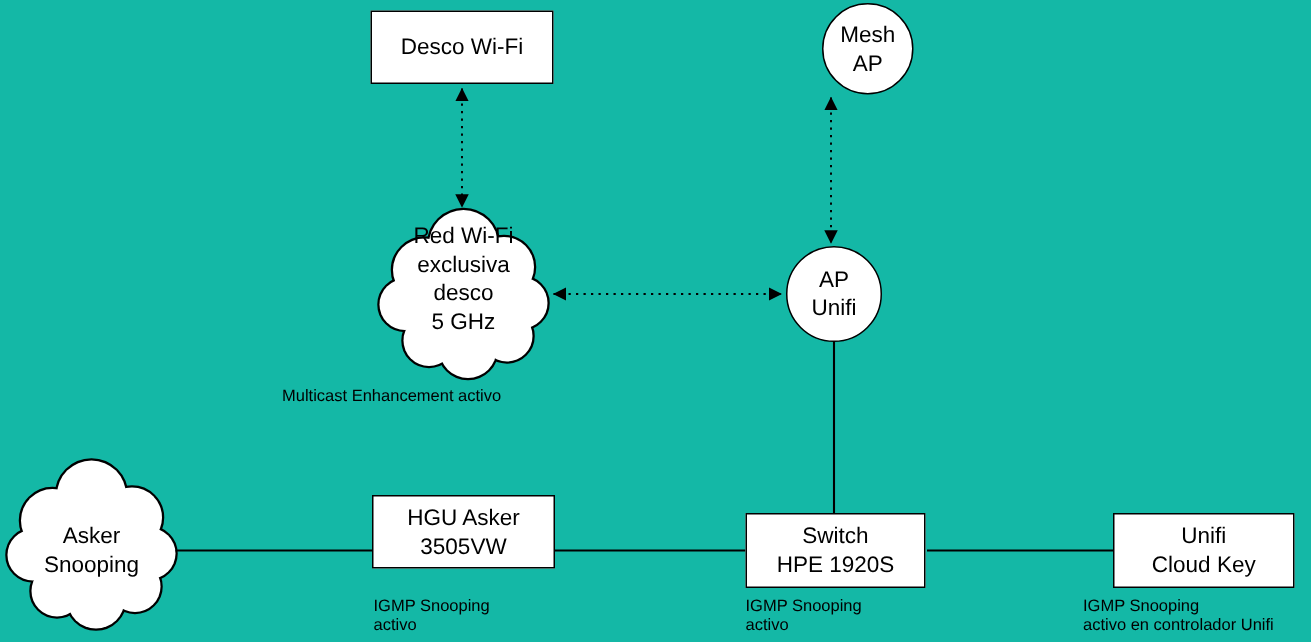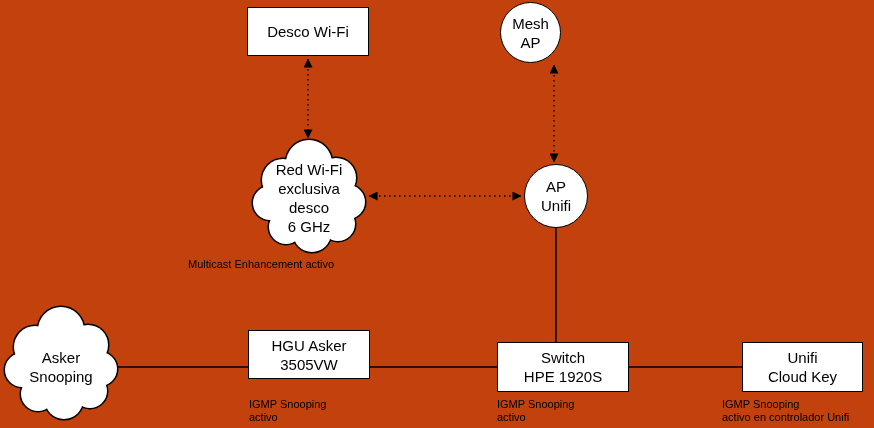--- a/index.html
+++ b/index.html
@@ -1,21 +1,21 @@
 <!DOCTYPE html>
 <html><head>
 <meta charset="utf-8">
 <style>
   html, body { margin: 0; padding: 0; background: #ffffff; }
   body { font-family: "Liberation Sans", sans-serif; color: #000; }
   .canvas {
     position: relative;
     width: 874px;
     height: 428px;
-    background: #c2410c;
+    background: #14b8a6;
     overflow: hidden;
   }
   svg.wires { position: absolute; left: 0; top: 0; }
   .node {
     position: absolute;
     box-sizing: border-box;
     display: flex;
     flex-direction: column;
     align-items: center;
     justify-content: center;
@@ -120,45 +120,45 @@
 
   <div class="node rect-node" style="left:247px; top:7px; width:122px; height:49px;">
     <span>Desco Wi-Fi</span>
   </div>
 
   <div class="node rect-node" style="left:248px; top:330px; width:122px; height:49px;">
     <span>HGU Asker</span>
     <span>3505VW</span>
   </div>
 
-  <div class="node rect-node" style="left:497px; top:342px; width:132px; height:50px;">
+  <div class="node rect-node" style="left:497px; top:342px; width:120px; height:50px;">
     <span>Switch</span>
     <span>HPE 1920S</span>
   </div>
 
   <div class="node rect-node" style="left:742px; top:342px; width:121px; height:50px;">
     <span>Unifi</span>
     <span>Cloud Key</span>
   </div>
 
-  <div class="node circle-node" style="left:500px; top:2px; width:61px; height:61px;">
+  <div class="node circle-node" style="left:548px; top:2px; width:61px; height:61px;">
     <span>Mesh</span>
     <span>AP</span>
   </div>
 
   <div class="node circle-node" style="left:524px; top:164px; width:64px; height:64px;">
     <span>AP</span>
     <span>Unifi</span>
   </div>
 
-  <div class="cloud-label" style="left:259px; top:158px; width:100px; height:80px;">
+  <div class="cloud-label" style="left:259px; top:146px; width:100px; height:80px;">
     <span>Red Wi-Fi</span>
     <span>exclusiva</span>
     <span>desco</span>
-    <span>6 GHz</span>
+    <span>5 GHz</span>
   </div>
 
   <div class="cloud-label" style="left:11px; top:347px; width:100px; height:40px;">
     <span>Asker</span>
     <span>Snooping</span>
   </div>
 
   <div class="annotation" style="left:188px; top:258px; width:240px;">
     <div>Multicast Enhancement activo</div>
   </div>

